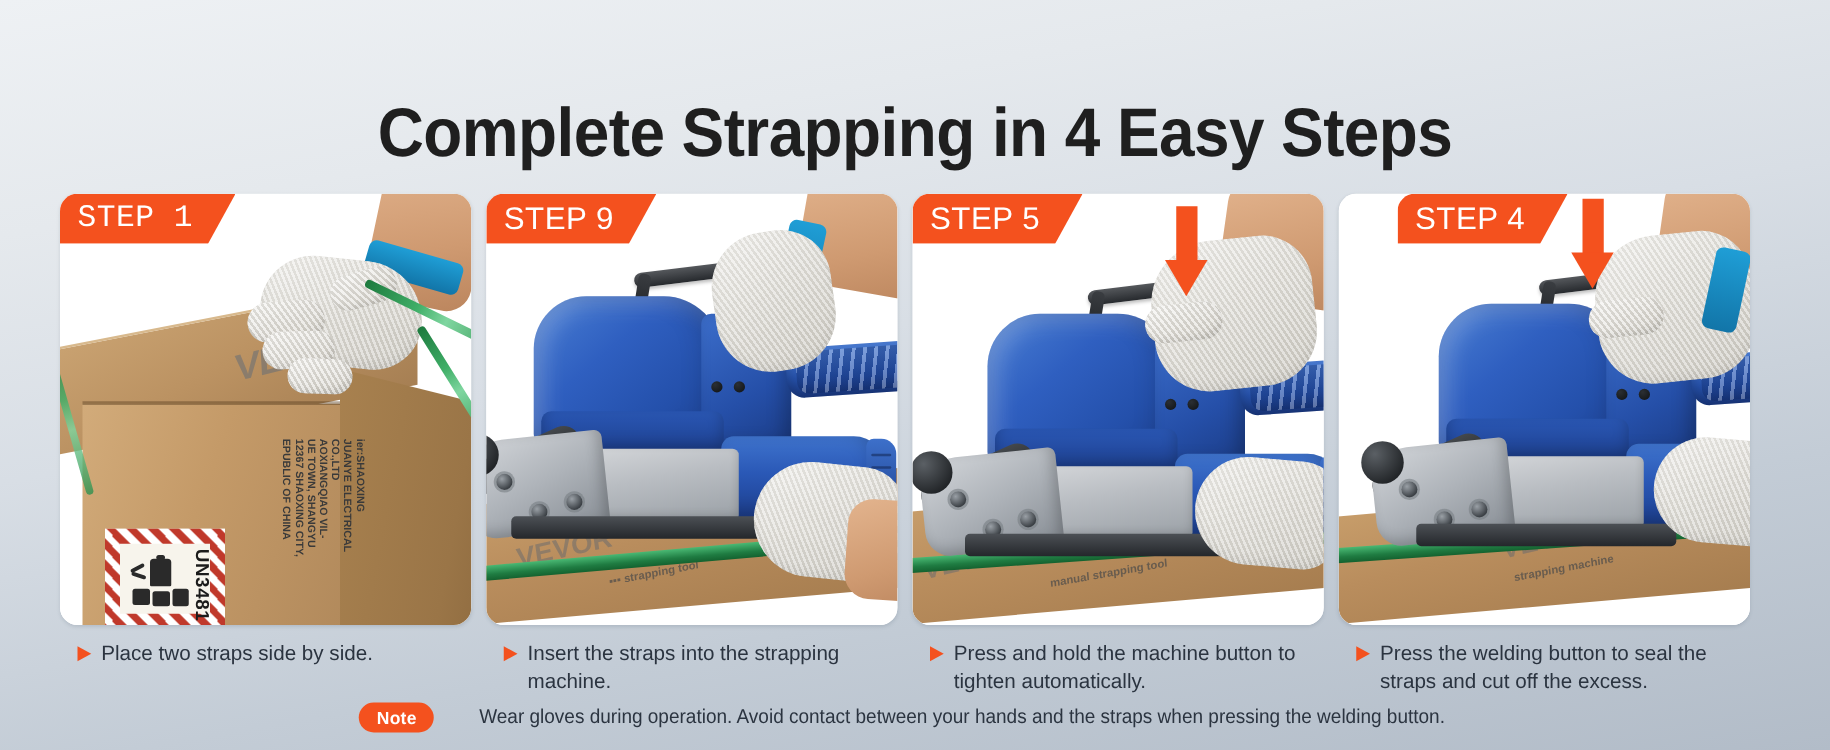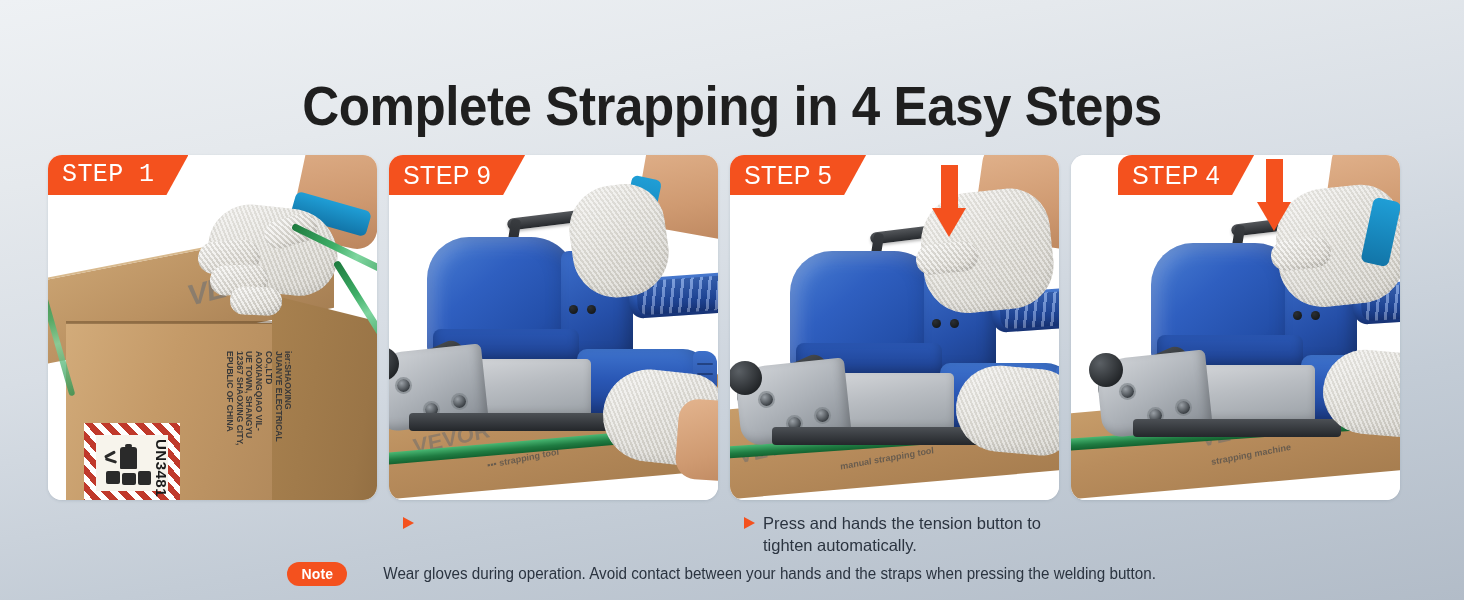--- a/index.html
+++ b/index.html
@@ -348,20 +348,24 @@
         <div class="finger" style="left:150px; top:86px; width:62px; height:32px; transform:rotate(-4deg);"></div>
         <div class="finger" style="left:162px; top:110px; width:58px; height:30px; transform:rotate(-2deg);"></div>
         <div class="finger" style="left:182px; top:132px; width:52px; height:28px; transform:rotate(2deg);"></div>
         <div class="finger" style="left:216px; top:62px; width:54px; height:28px; transform:rotate(-16deg);"></div>
 
         <div class="strap" style="left:238px; top:96px; width:130px; height:7px; transform:rotate(26deg);"></div>
         <div class="strap" style="left:262px; top:150px; width:110px; height:7px; transform:rotate(58deg);"></div>
 
         <div class="strap" style="left:-52px; top:180px; width:120px; height:6px; transform:rotate(74deg); opacity:.8;"></div>
       </div>
+    </div>
+    <div class="caption">
+      <span class="bullet"></span>
+      <span class="caption-text">Place two straps side by side.</span>
     </div>
   </div>
 
   <div class="step">
     <div class="card">
       <div class="photo">
 
         <div class="carton-strip flat" style="height:96px;">
           <div class="carton-print" style="left:34px; top:28px; transform:rotate(-8deg); font-size:22px; color:#5c6570; opacity:.45;">VEVOR</div>
           <div class="carton-print" style="left:108px; top:62px; transform:rotate(-6deg);">▪▪▪ strapping tool</div>
@@ -398,20 +402,21 @@
 
         <div class="arm" style="left:252px; top:-12px; width:120px; height:92px; transform:rotate(10deg);"></div>
         <div class="cuff" style="left:236px; top:22px; width:30px; height:72px; transform:rotate(12deg);"></div>
         <div class="glove knit" style="left:182px; top:30px; width:96px; height:112px; border-radius:44px 40px 44px 44px; transform:rotate(-8deg);"></div>
         <div class="glove knit" style="left:214px; top:216px; width:120px; height:92px; border-radius:46px 34px 30px 46px; transform:rotate(6deg);"></div>
         <div class="arm" style="left:288px; top:246px; width:90px; height:80px; transform:rotate(4deg);"></div>
       </div>
     </div>
     <div class="caption">
       <span class="bullet"></span>
+      <span class="caption-text">Insert the straps into the strapping machine.</span>
     </div>
   </div>
 
   <div class="step">
     <div class="card">
       <div class="photo">
 
         <div class="carton-strip flat" style="height:90px;">
           <div class="carton-print" style="left:18px; top:30px; transform:rotate(-8deg); font-size:22px; color:#5c6570; opacity:.45;">VEVOR</div>
           <div class="carton-print" style="left:120px; top:58px; transform:rotate(-5deg);">manual strapping tool</div>
@@ -449,21 +454,21 @@
         <div class="glove knit" style="left:226px; top:212px; width:116px; height:86px; border-radius:46px 34px 30px 46px; transform:rotate(5deg);"></div>
 
         <div class="arrow-down" style="left:202px; top:10px;">
           <div class="shaft"></div>
           <div class="head"></div>
         </div>
       </div>
     </div>
     <div class="caption">
       <span class="bullet"></span>
-      <span class="caption-text">Press and hands the tension button to tighten automatically.</span>
+      <span class="caption-text">Press and hold the machine button to tighten automatically.</span>
     </div>
   </div>
 
   <div class="step">
     <div class="card">
       <div class="photo">
 
         <div class="carton-strip flat" style="height:86px;">
           <div class="carton-print" style="left:140px; top:20px; transform:rotate(-8deg); font-size:22px; color:#5c6570; opacity:.45;">VEVOR</div>
           <div class="carton-print" style="left:150px; top:52px; transform:rotate(-6deg);">strapping machine</div>
@@ -498,20 +503,24 @@
         <div class="finger" style="left:200px; top:84px; width:60px; height:30px; transform:rotate(-6deg);"></div>
         <div class="cuff" style="left:296px; top:44px; width:28px; height:66px; transform:rotate(12deg);"></div>
         <div class="glove knit" style="left:252px; top:196px; width:110px; height:84px; border-radius:46px 34px 30px 46px; transform:rotate(5deg);"></div>
 
         <div class="arrow-down" style="left:186px; top:4px;">
           <div class="shaft"></div>
           <div class="head"></div>
         </div>
       </div>
     </div>
+    <div class="caption">
+      <span class="bullet"></span>
+      <span class="caption-text">Press the welding button to seal the straps and cut off the excess.</span>
+    </div>
   </div>
 
 </div>
 
 <div class="badge" style="position:absolute; left:48px;  top:155px;font-family:Liberation Mono, monospace;">STEP 1</div>
 <div class="badge" style="position:absolute; left:389px; top:155px;">STEP 9</div>
 <div class="badge" style="position:absolute; left:730px; top:155px;">STEP 5</div>
 <div class="badge" style="position:absolute; left:1071px;top:155px;margin-left:47px;">STEP 4</div>
 
 <div class="note-row">

